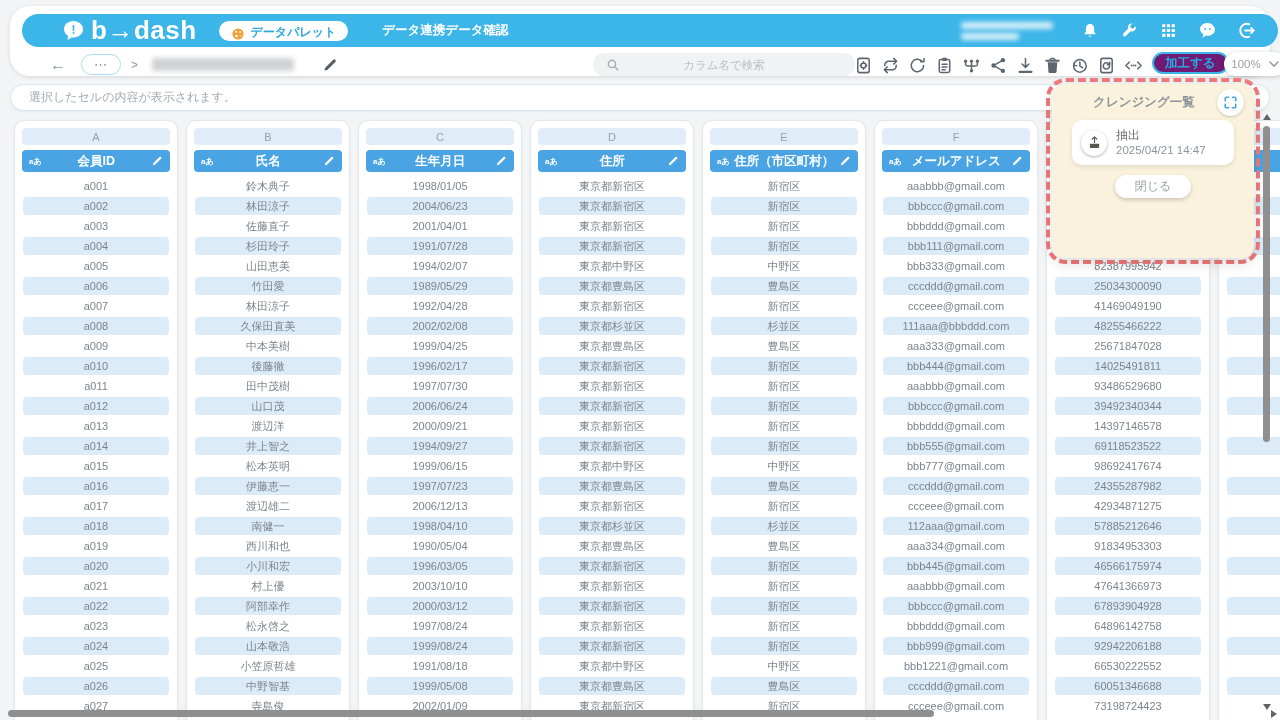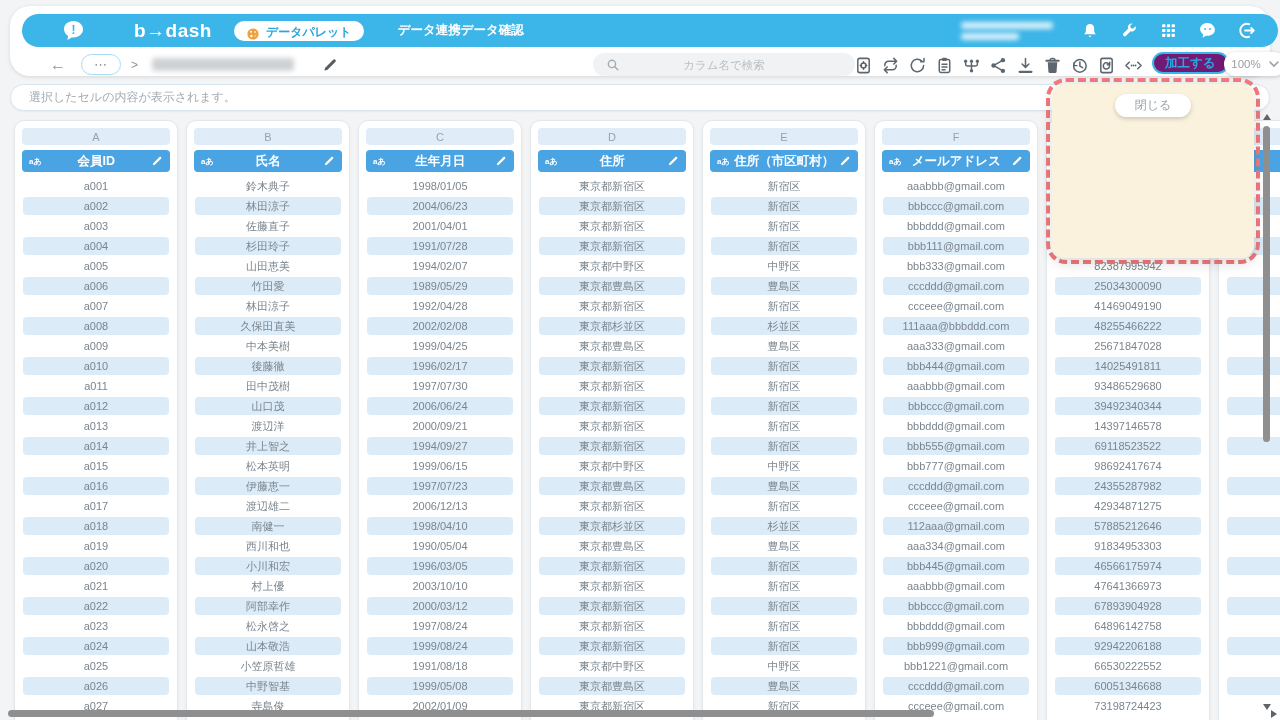--- a/index.html
+++ b/index.html
@@ -5,21 +5,21 @@
   html,body{margin:0;padding:0;width:1280px;height:720px;overflow:hidden;
     background:#f2f4f6;font-family:"Liberation Sans","DejaVu Sans",sans-serif;
     -webkit-font-smoothing:antialiased;position:relative;}
   .abs{position:absolute;}
   
   .header-card{left:10px;top:6px;width:1260px;height:70px;background:#fff;border-radius:20px;
     box-shadow:0 1px 4px rgba(0,0,0,.12);}
   .blue-bar{left:12px;top:8px;width:1256px;height:33px;background:#3cb5e8;border-radius:17px;
     display:flex;align-items:center;color:#fff;}
   .logo{display:flex;align-items:center;gap:6px;margin-left:40px;}
-  .logo-text{font-size:19px;font-weight:bold;letter-spacing:.5px;margin-left:43px;}
+  .logo-text{font-size:26px;font-weight:bold;letter-spacing:.5px;}
   .palette-pill{margin-left:22px;background:#fff;height:20px;border-radius:12px;padding:0 12px;
     display:flex;align-items:flex-end;gap:6px;color:#2aa7dd;font-size:12px;font-weight:bold;cursor:pointer;}
   .nav{display:flex;margin-left:34px;font-size:12.5px;font-weight:bold;}
   .nav span{cursor:pointer;}
   .bar-right{margin-left:auto;margin-right:22px;display:flex;align-items:center;gap:19px;}
   .blur-user{display:flex;flex-direction:column;gap:4px;margin-right:8px;}
   .blur-user i{display:block;background:#fff;opacity:.8;border-radius:3px;filter:blur(2.5px);}
   .blur-user i:nth-child(1){width:92px;height:7px;}
   .blur-user i:nth-child(2){width:58px;height:7px;}
   .bicon{width:20px;height:20px;display:flex;align-items:center;justify-content:center;color:#fff;cursor:pointer;}
@@ -1133,21 +1133,41 @@
         </div>
         <div class="trow">
           <span class="val"></span>
         </div>
       </div>
     </div>
   </div>
 
 <div class="abs panel-wrap">
   <div class="panel">
+    <div class="panel-head">
+      <span class="panel-title">クレンジング一覧</span>
+      <span class="expand-btn">
+        <svg width="15" height="15" viewBox="0 0 20 20">
+            <path d="M3 7.5v-3A1.5 1.5 0 0 1 4.5 3h3M12.5 3h3A1.5 1.5 0 0 1 17 4.5v3M17 12.5v3a1.5 1.5 0 0 1-1.5 1.5h-3M7.5 17h-3A1.5 1.5 0 0 1 3 15.5v-3" fill="none" stroke="#49a5e2" stroke-width="2.2" stroke-linecap="round"></path>
+          </svg>
+      </span>
+    </div>
     <div class="panel-items" id="panel-items">
+        <div class="p-item">
+          <span class="icirc">
+            <svg width="15" height="15" viewBox="0 0 20 20" fill="none" stroke="currentColor" stroke-width="1.6" stroke-linecap="round" stroke-linejoin="round">
+              <path d="M3.8 11.6h12.4v4.4a1.4 1.4 0 0 1-1.4 1.4H5.2a1.4 1.4 0 0 1-1.4-1.4z" fill="currentColor" stroke="none"></path>
+              <path d="M10 2.6V10M6.9 5.6L10 2.5l3.1 3.1"></path>
+            </svg>
+          </span>
+          <span class="ptxt">
+            <span class="plabel">抽出</span>
+            <span class="ptime">2025/04/21 14:47</span>
+          </span>
+        </div>
       </div>
     <div class="close-btn">閉じる</div>
   </div>
 </div>
 
 <div class="abs vscroll">
   <span class="tri tri-up"></span>
   <span class="vthumb"></span>
   <span class="tri tri-down"></span>
 </div>

